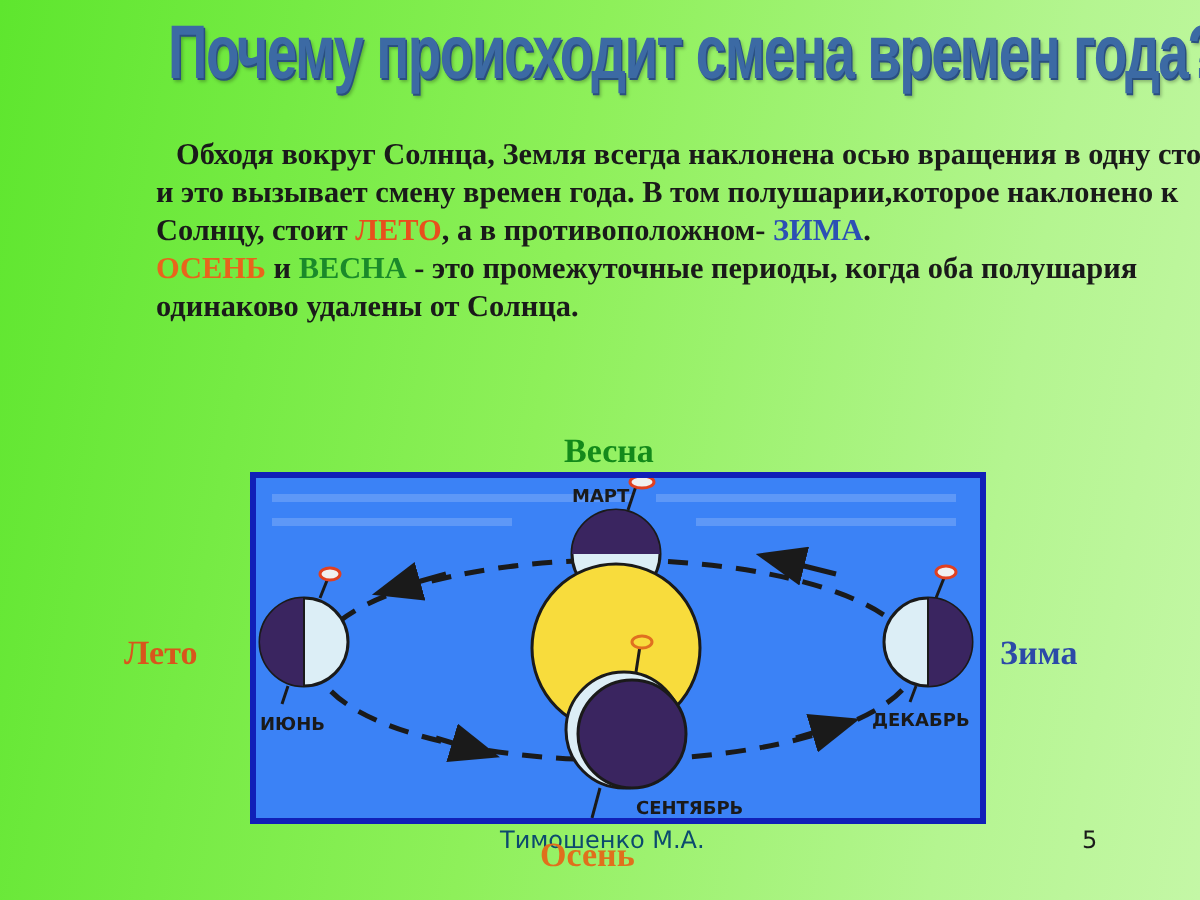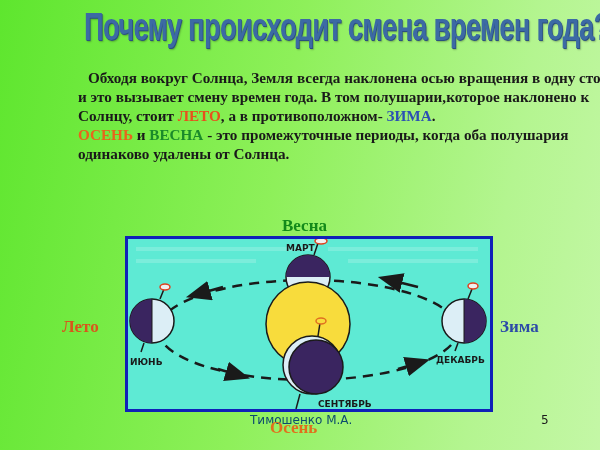--- a/index.html
+++ b/index.html
@@ -27,21 +27,21 @@
   .c-spring { color:#1a8a2a; }
 
   .label { position:absolute; font-weight:bold; font-size:17px; }
   .lbl-spring { left:282px; top:216px; color:#138a1a; }
   .lbl-summer { left:62px; top:317px; color:#d8561c; }
   .lbl-winter { left:500px; top:317px; color:#2c4aa8; }
   .lbl-autumn { left:270px; top:418px; color:#e0701c; }
 
   .diagram {
     position:absolute; left:125px; top:236px; width:362px; height:170px;
-    border:3px solid #1020b8; background:#5eead4;
+    border:3px solid #1020b8; background:#3b82f6;
     overflow:hidden;
   }
   .diagram svg { display:block; }
 
   .footer-author {
     position:absolute; left:250px; top:413px;
     font-family:"DejaVu Sans", sans-serif; font-size:12px; color:#0c4a6e;
   }
   .footer-page {
     position:absolute; left:541px; top:413px;

